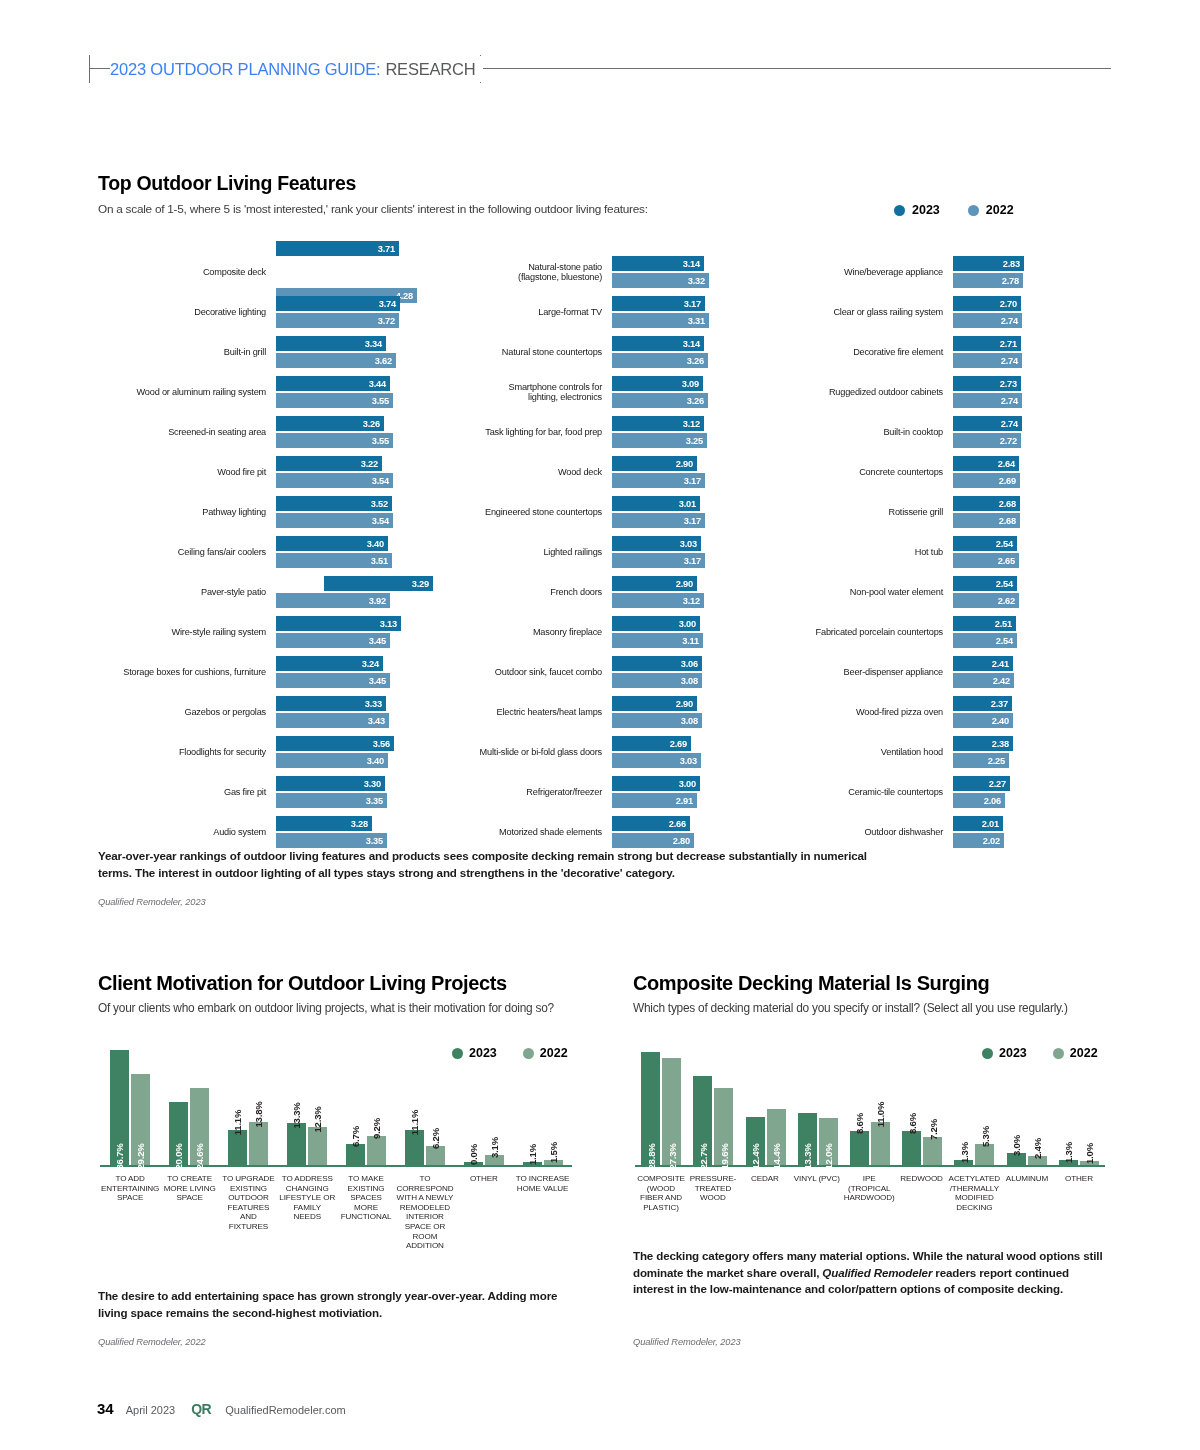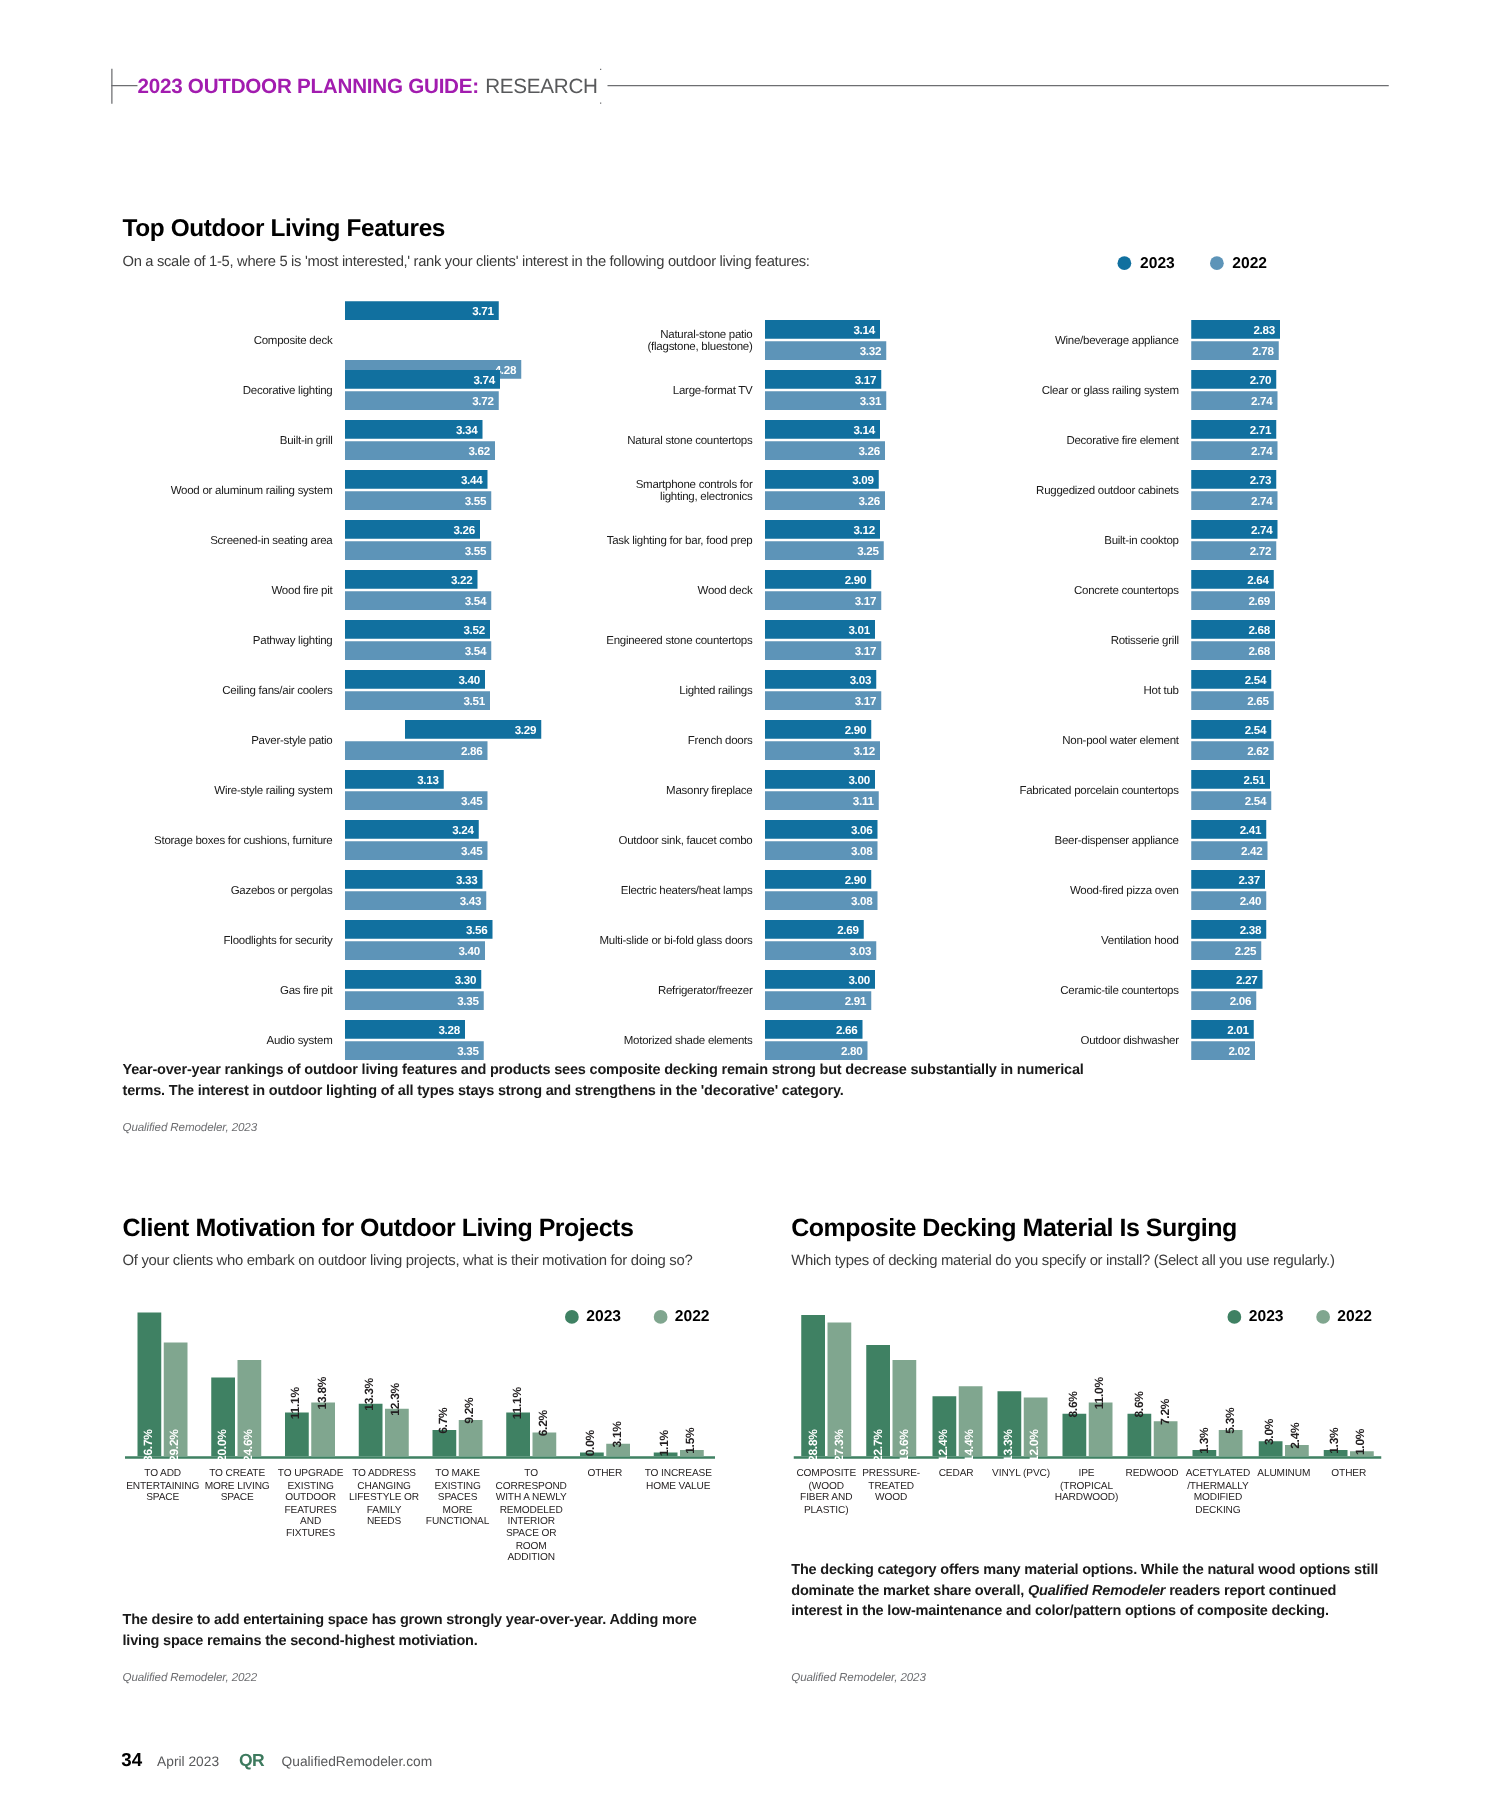--- a/index.html
+++ b/index.html
@@ -17,21 +17,21 @@
   .header-rule {
     position:absolute; left:89px; top:68px; width:1022px; height:1px; background:#6d6e71;
   }
   .header-tick-l { position:absolute; left:89px; top:55px; width:1px; height:28px; background:#6d6e71; }
   .header-tick-r { position:absolute; left:480px; top:55px; width:1px; height:28px; background:#6d6e71; }
   .header-band {
     position:absolute; left:110px; top:56px; height:26px;
     background:#ffffff; padding:0 8px 0 0; display:flex; align-items:center;
     font-size:16.5px; letter-spacing:-0.2px;
   }
-  .hdr-green { color:#a21caf; font-weight:bold; }
+  .hdr-green { color:#3b82f6; font-weight:normal; }
   .hdr-grey  { color:#58595b; font-weight:normal; margin-left:5px; }
 
   
   .sec1-title {
     position:absolute; left:98px; top:172px;
     font-size:19.5px; font-weight:bold; letter-spacing:-0.3px; color:#000;
   }
   .sec1-sub {
     position:absolute; left:98px; top:202px;
     font-size:11.8px; color:#3c3c3c; letter-spacing:-0.25px;
@@ -186,27 +186,27 @@
       <div class="blabel">Ceiling fans/air coolers</div>
       <div class="bars">
         <div class="bar y23" style="width: 112px;">3.40</div>
         <div class="bar y22" style="width: 116px;">3.51</div>
       </div>
     </div>
     <div class="brow">
       <div class="blabel">Paver-style patio</div>
       <div class="bars">
         <div class="bar y23" style="width: 109px; margin-left: 48px;">3.29</div>
-        <div class="bar y22" style="width: 114px;">2.86</div>
+        <div class="bar y22" style="width: 114px;">3.92</div>
       </div>
     </div>
     <div class="brow">
       <div class="blabel">Wire-style railing system</div>
       <div class="bars">
-        <div class="bar y23" style="width: 79px;">3.13</div>
+        <div class="bar y23" style="width: 125px;">3.13</div>
         <div class="bar y22" style="width: 114px;">3.45</div>
       </div>
     </div>
     <div class="brow">
       <div class="blabel">Storage boxes for cushions, furniture</div>
       <div class="bars">
         <div class="bar y23" style="width: 107px;">3.24</div>
         <div class="bar y22" style="width: 114px;">3.45</div>
       </div>
     </div>

